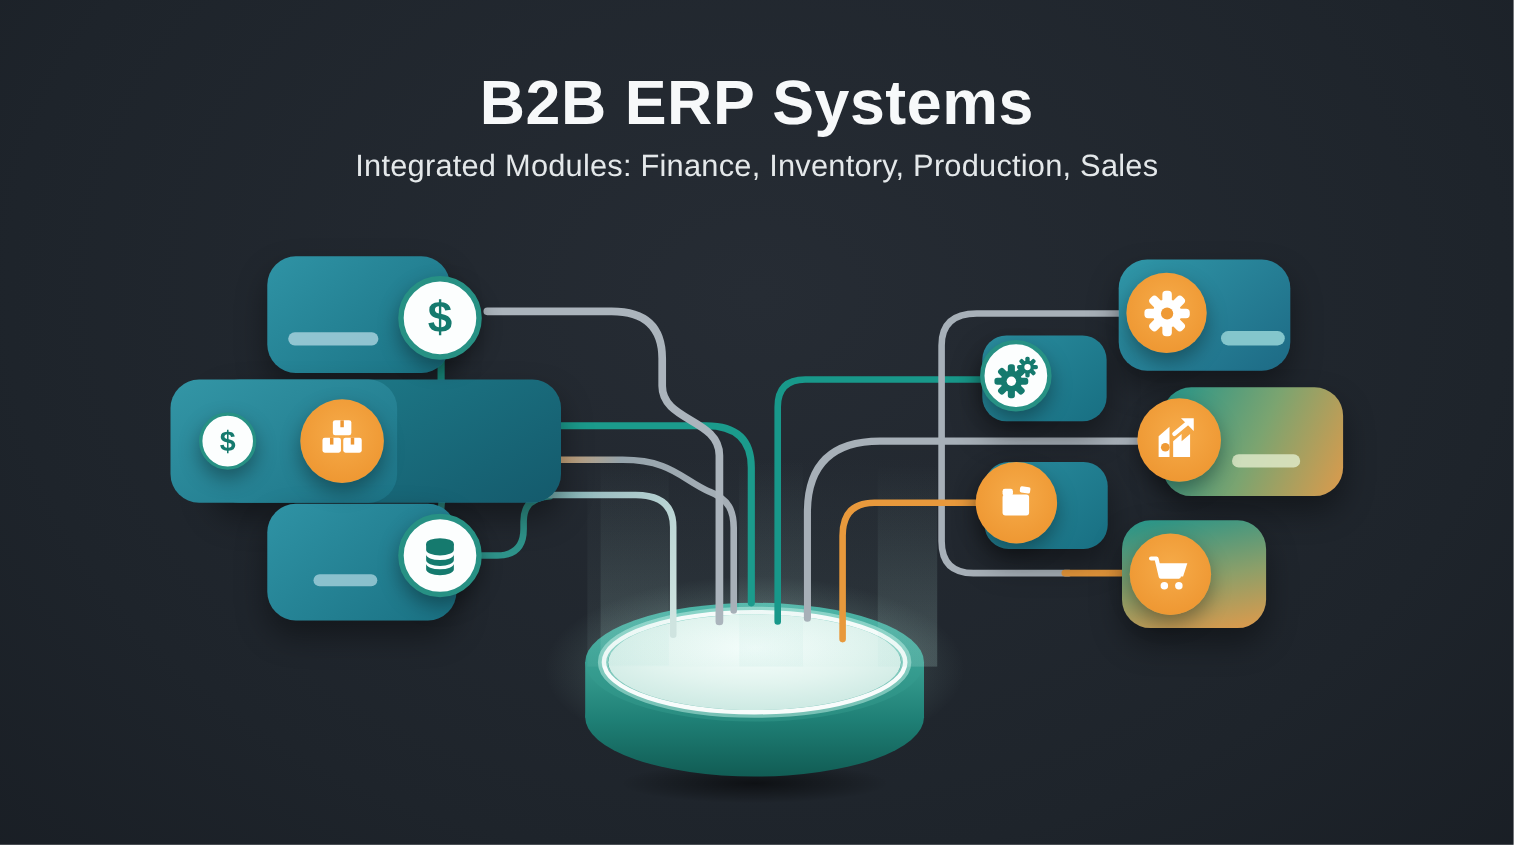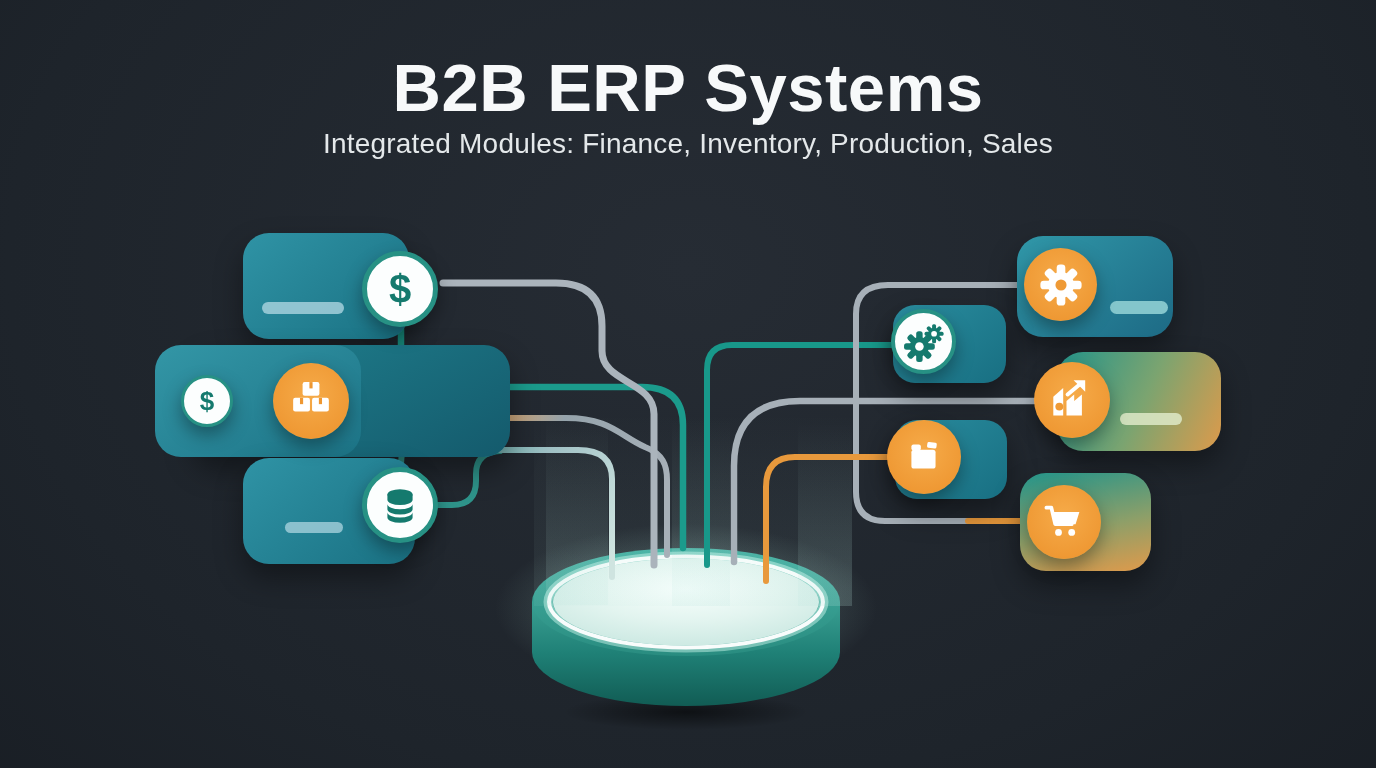--- a/index.html
+++ b/index.html
@@ -3,21 +3,21 @@
 <meta charset="utf-8">
 <style>
   html,body{margin:0;padding:0;}
   body{
     width:1376px;height:768px;overflow:hidden;position:relative;
     background:radial-gradient(95% 130% at 50% 35%, #262c34 0%, #1e242b 52%, #14181e 100%);
     font-family:"Liberation Sans", sans-serif;
   }
   .stage{position:absolute;inset:0;}
   .hdr{position:absolute;top:54px;left:0;width:100%;text-align:center;z-index:5;}
-  .hdr h1{margin:0;font-size:67px;font-weight:bold;color:#f7f9fa;letter-spacing:0.5px;line-height:1;}
+  .hdr h1{margin:12px;font-size:57px;font-weight:bold;color:#f7f9fa;letter-spacing:0.5px;line-height:1;}
   .hdr .sub{margin-top:7px;font-size:28px;font-weight:400;color:#e4e8ea;letter-spacing:0.2px;}
   svg.net{position:absolute;left:0;top:0;z-index:1;}
   .card{position:absolute;border-radius:26px;box-shadow:0 14px 28px rgba(0,0,0,.38);z-index:2;}
   .card.sm{border-radius:22px;}
   .teal-a{background:linear-gradient(140deg,#2f93a5 0%,#1a7183 100%);}
   .teal-b{background:linear-gradient(140deg,#2a8d9f 0%,#186f82 100%);}
   .pill{position:absolute;border-radius:8px;z-index:3;}
   .circ{position:absolute;border-radius:50%;display:flex;align-items:center;justify-content:center;
         box-shadow:0 8px 18px rgba(0,0,0,.35);z-index:4;box-sizing:border-box;}
   .circ.white{background:#fcfefe;border:5px solid #279184;}

